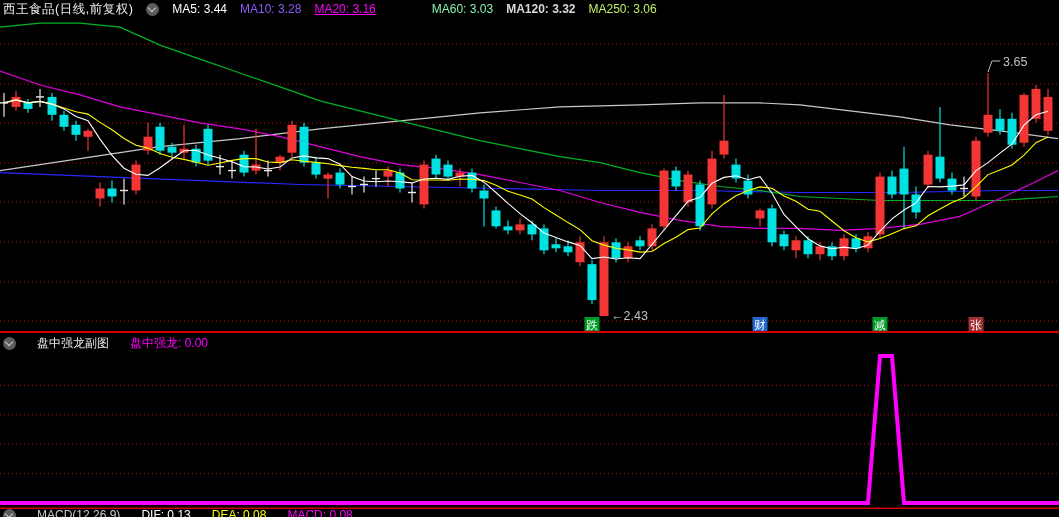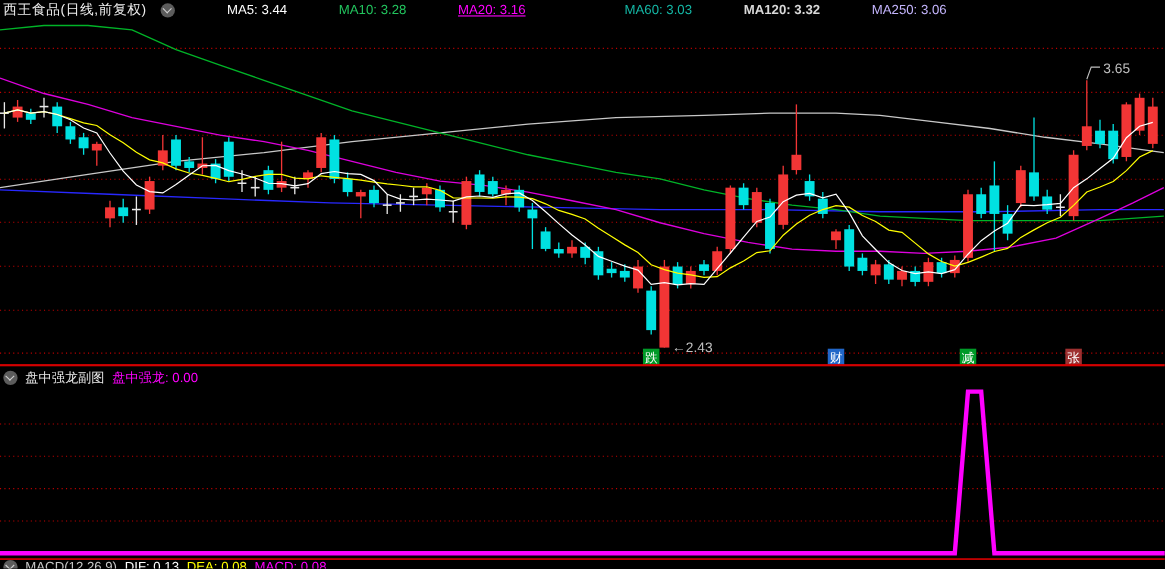--- a/index.html
+++ b/index.html
@@ -6,22 +6,22 @@
   #app{position:relative;width:1059px;height:517px;background:#000;overflow:hidden;
        font-family:"Liberation Sans","DejaVu Sans",sans-serif;}
   #chart{position:absolute;left:0;top:0;}
   .hdr{position:absolute;left:0;top:0;height:18px;display:flex;align-items:center;
        gap:13px;padding-left:3px;white-space:nowrap;z-index:5;}
   .title{color:#eeeeee;font-size:12.5px;letter-spacing:0.5px;}
   .circle-icon{width:13px;height:13px;border-radius:50%;background:#5c5c5c;
        position:relative;display:inline-block;flex:0 0 auto;}
   .circle-icon::after{content:"";position:absolute;left:3px;top:2.5px;width:5px;height:5px;
        border-left:1.6px solid #cfcfcf;border-bottom:1.6px solid #cfcfcf;transform:rotate(-45deg);}
-  .ma-label{font-size:12px;margin-left:34px;}
-  .panel-hdr{position:absolute;left:0;display:flex;align-items:center;gap:7px;
+  .ma-label{font-size:12px;}
+  .panel-hdr{position:absolute;left:0;display:flex;align-items:center;gap:21px;
        padding-left:3px;white-space:nowrap;z-index:5;font-size:12px;height:16px;text-decoration:underline;}
   #subhdr{top:335px;}
   #macdhdr{top:507px;}
   .sub-title{color:#e8e8e8;}
   .sub-val{color:#ff00ff;text-align:right;}
   .macd-t{color:#c8c8c8;}
   .macd-dif{color:#ffffff;}
   .macd-dea{color:#ffff00;}
   .macd-val{color:#ff00ff;}
 </style>
@@ -237,25 +237,25 @@
       <polyline points="0,503 868,503 880,356 892,356 904,503 1059,503" fill="none" stroke="#ff00ff" stroke-width="4" stroke-linejoin="miter"></polyline>
       <polyline points="988,72 992,61 1000,61" fill="none" stroke="#c0c0c0" stroke-width="1"></polyline>
       <text x="1003" y="66" fill="#c0c0c0" font-size="12.5" font-family="&quot;Liberation Sans&quot;,&quot;DejaVu Sans&quot;,sans-serif">3.65</text>
       <text x="611" y="319.9996" fill="#c0c0c0" font-size="12.5" font-family="&quot;Liberation Sans&quot;,&quot;DejaVu Sans&quot;,sans-serif">←2.43</text>
     </svg>
 
   <div class="hdr">
     <span class="title">西王食品(日线,前复权)</span>
     <span class="circle-icon"></span>
     <span class="ma-label" style="color: rgb(255, 255, 255);">MA5: 3.44</span>
-    <span class="ma-label" style="color: #22c55e;">MA10: 3.28</span>
+    <span class="ma-label" style="color: #8b5cf6;">MA10: 3.28</span>
     <span class="ma-label" style="color: rgb(255, 0, 255); text-decoration: underline;">MA20: 3.16</span>
-    <span class="ma-label" style="color: #14b8a6; padding-left: 43px;">MA60: 3.03</span>
+    <span class="ma-label" style="color: #86efac; padding-left: 43px;">MA60: 3.03</span>
     <span class="ma-label" style="color: rgb(216, 216, 216); font-weight: bold;">MA120: 3.32</span>
-    <span class="ma-label" style="color: #c4b5fd;">MA250: 3.06</span>
+    <span class="ma-label" style="color: #bef264;">MA250: 3.06</span>
   </div>
 
   <div class="panel-hdr" id="subhdr">
     <span class="circle-icon"></span>
     <span class="sub-title">盘中强龙副图</span>
     <span class="sub-val">盘中强龙: 0.00</span>
   </div>
 
   <div class="panel-hdr" id="macdhdr">
     <span class="circle-icon"></span>

